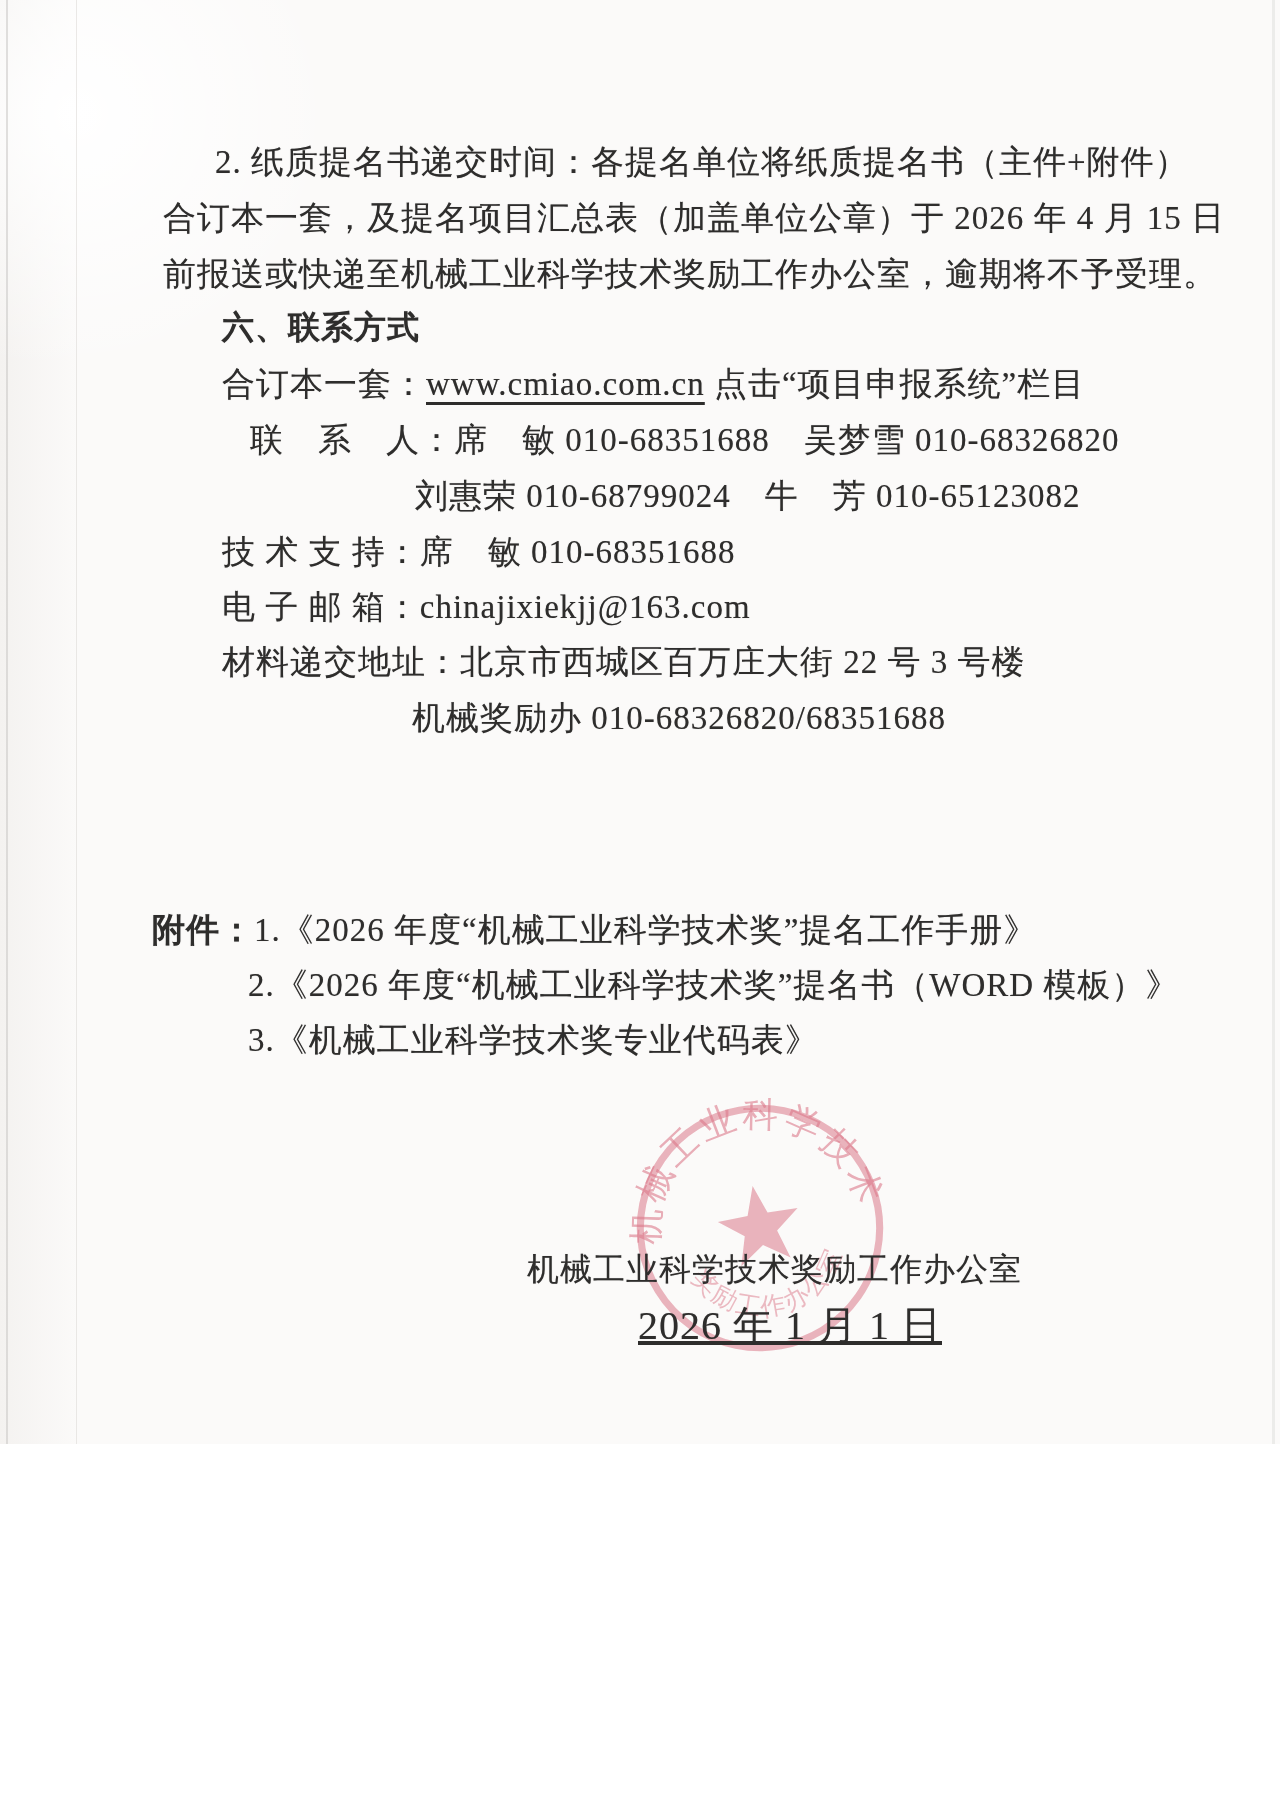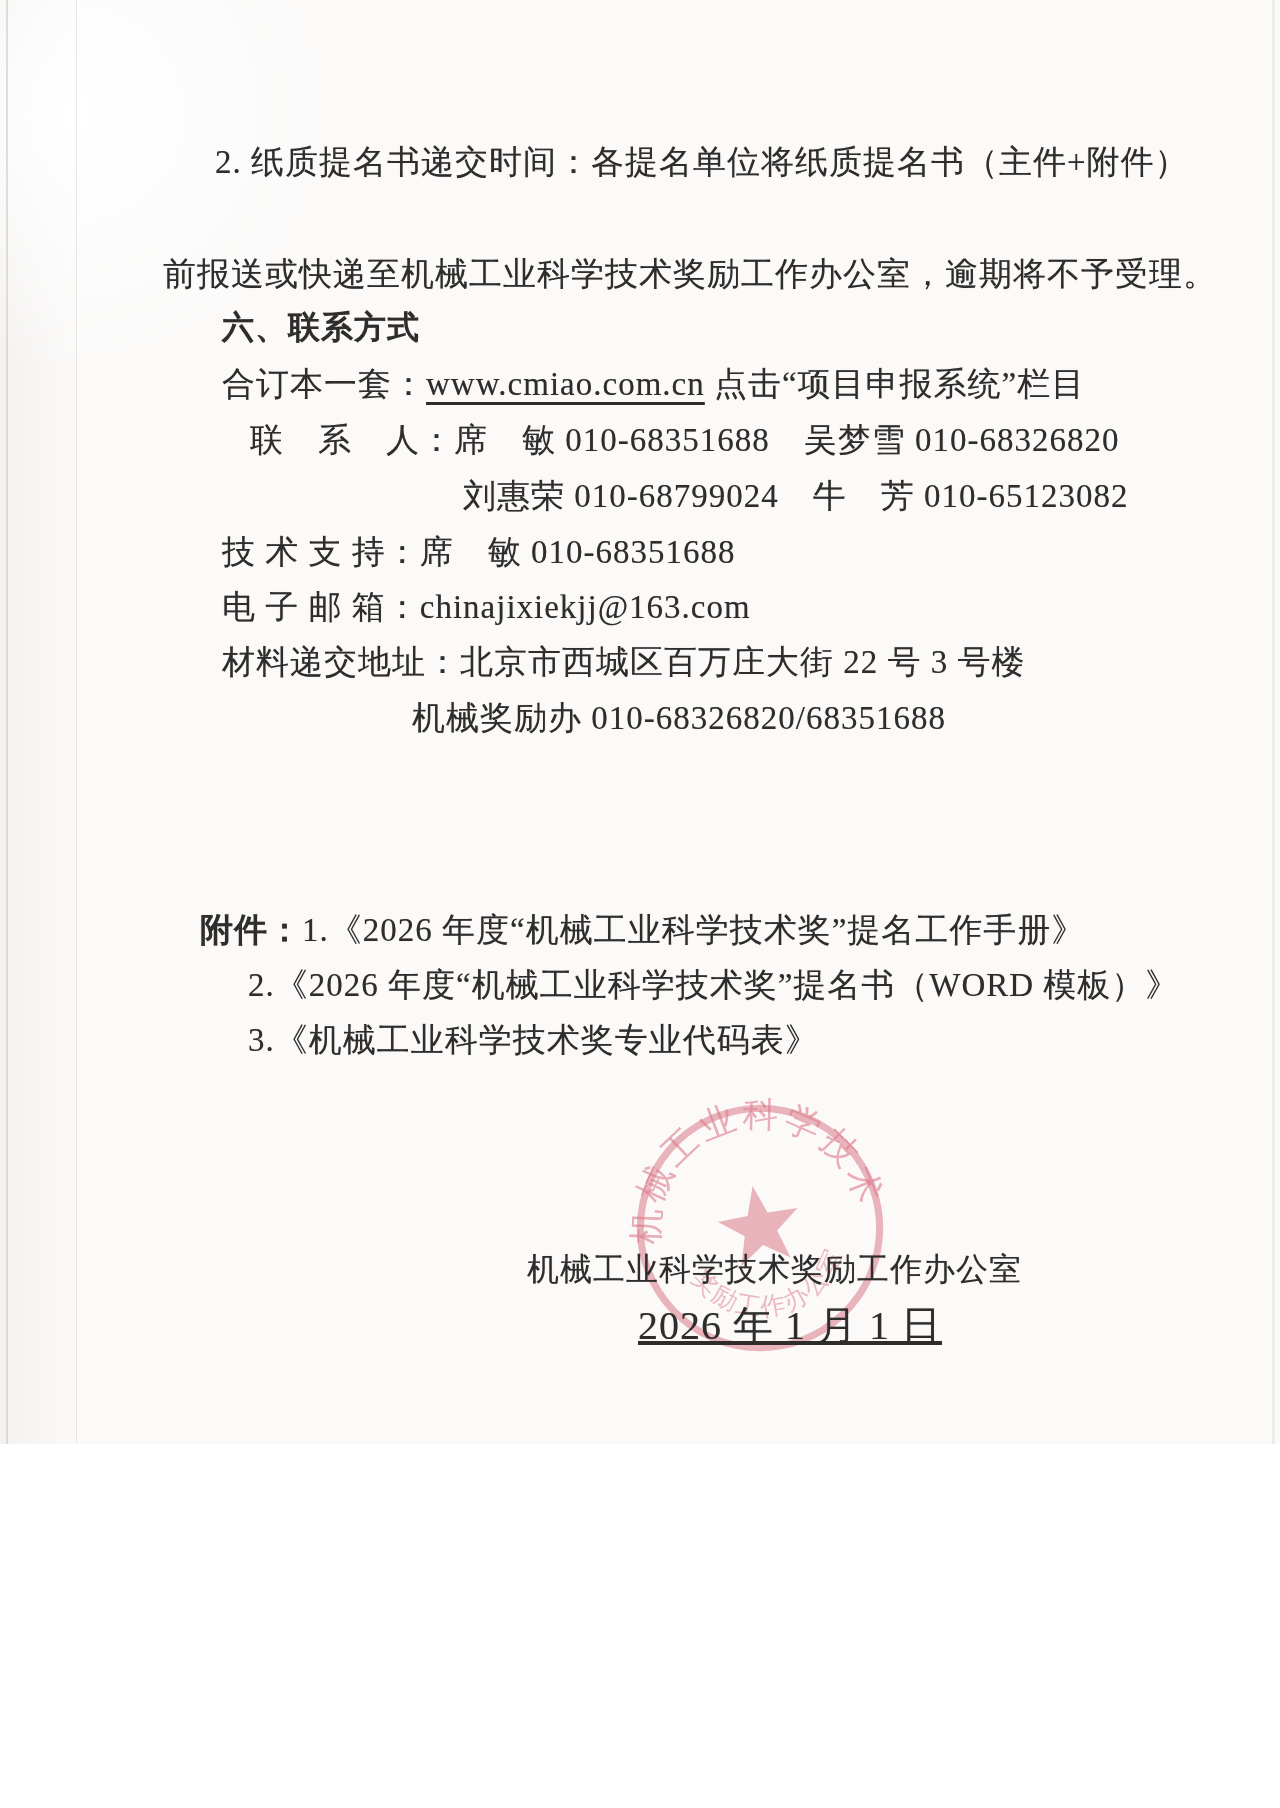--- a/index.html
+++ b/index.html
@@ -63,49 +63,50 @@
 <div class="page">
 
   <div class="left-strip"></div>
   <div class="corner-glare"></div>
   <div class="edge-left"></div>
   <div class="fold-line"></div>
   <div class="edge-right"></div>
   <div class="smudge-bottom"></div>
 
   <div class="line" style="left:215px; top:140px;">2. 纸质提名书递交时间：各提名单位将纸质提名书（主件+附件）</div>
+  <div class="line" style="left:163px; top:196px;">合订本一套，及提名项目汇总表（加盖单位公章）于 2026 年 4 月 15 日</div>
   <div class="line" style="left:163px; top:252px;">前报送或快递至机械工业科学技术奖励工作办公室，逾期将不予受理。</div>
 
   <div class="line bold-sans" style="left:222px; top:306px; font-size:32px;">六、联系方式</div>
 
   <div class="line" style="left:222px; top:362px;">
     <span>合订本一套：</span><span class="url">www.cmiao.com.cn</span><span> 点击“项目申报系统”栏目</span>
   </div>
 
   <div class="line" style="left:222px; top:418px;margin-left:28px;">
     <span>联　系　人：</span><span>席　敏 010-68351688　吴梦雪 010-68326820</span>
   </div>
 
-  <div class="line" style="left:415px; top:474px;margin-left:48px;">刘惠荣 010-68799024　牛　芳 010-65123082</div>
+  <div class="line" style="left:415px; top:474px;">刘惠荣 010-68799024　牛　芳 010-65123082</div>
 
   <div class="line" style="left:222px; top:530px;">
     <span>技 术 支 持：</span><span>席　敏 010-68351688</span>
   </div>
 
   <div class="line" style="left:222px; top:585px;">
     <span>电 子 邮 箱：</span><span>chinajixiekjj@163.com</span>
   </div>
 
   <div class="line" style="left:222px; top:640px;">
     <span>材料递交地址：</span><span>北京市西城区百万庄大街 22 号 3 号楼</span>
   </div>
 
   <div class="line" style="left:412px; top:696px;">机械奖励办 010-68326820/68351688</div>
 
-  <div class="line" style="left:152px; top:908px;margin-left:48px;">
+  <div class="line" style="left:152px; top:908px;">
     <span class="bold-sans">附件：</span><span>1.《2026 年度“机械工业科学技术奖”提名工作手册》</span>
   </div>
   <div class="line" style="left:248px; top:963px;">2.《2026 年度“机械工业科学技术奖”提名书（WORD 模板）》</div>
   <div class="line" style="left:248px; top:1018px;">3.《机械工业科学技术奖专业代码表》</div>
 
   <svg class="seal" viewBox="0 0 280 280" aria-hidden="true">
     <circle class="seal-ring" cx="140" cy="140" r="118"></circle>
     <path id="sealTopArc" d="M 43.4 165.9 A 100 100 0 1 1 236.6 165.9" fill="none"></path>
     <path id="sealBottomArc" d="M 62.9 172 A 82 82 0 0 0 217.1 172" fill="none"></path>
     <polygon class="seal-star" points="0,-42 10,-13.8 39.9,-13 16.2,5.3 24.7,34 0,17 -24.7,34 -16.2,5.3 -39.9,-13 -10,-13.8" transform="translate(140,140)"></polygon>

